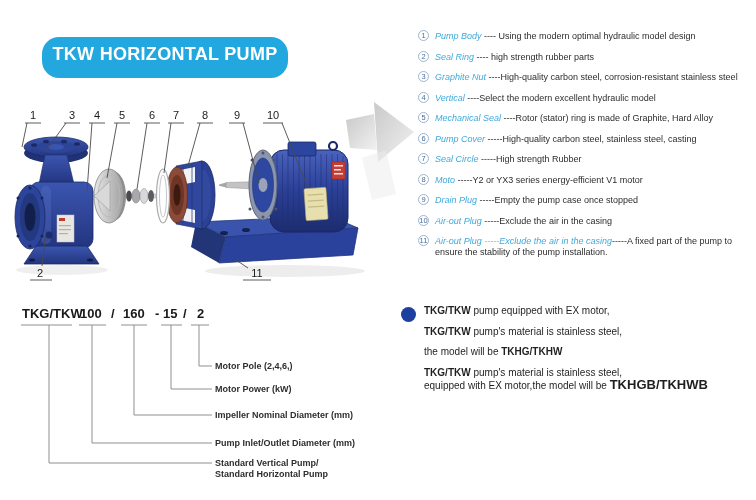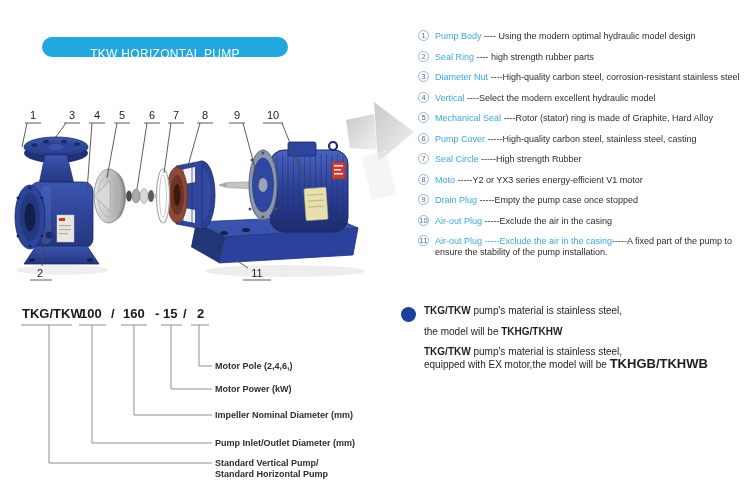--- a/index.html
+++ b/index.html
@@ -1,27 +1,27 @@
 <!DOCTYPE html>
 <html><head>
 <meta charset="utf-8">
 <style>
   html,body{margin:0;padding:0;background:#fff;}
   .page{position:relative;width:756px;height:500px;background:#ffffff;overflow:hidden;
         font-family:"Liberation Sans",sans-serif;}
   
-  .banner{position:absolute;left:42px;top:37px;width:246px;height:20px;background:#23a7df;
-          border-radius:17px;color:#fff;font-weight:normal;font-size:12px;letter-spacing:.3px;
+  .banner{position:absolute;left:42px;top:37px;width:246px;height:41px;background:#23a7df;
+          border-radius:17px;color:#fff;font-weight:bold;font-size:18px;letter-spacing:.3px;
           text-align:center;line-height:34px;}
   
   .parts{position:absolute;left:418px;top:31px;width:338px;}
   .part{display:flex;gap:6px;margin-bottom:9.5px;font-size:9px;line-height:11px;color:#2d2d2d;}
   .pnum{flex:0 0 auto;width:11px;height:11px;box-sizing:border-box;border:1px solid #9db6ce;
         border-radius:50%;font-size:7.5px;line-height:10px;text-align:center;color:#4a6c97;margin-top:-1px;}
-  .pname{color:#3fa9dc;}
+  .pname{color:#3fa9dc;font-style:italic;}
   .pdesc{color:#2d2d2d;}
   
   .bullet{position:absolute;left:401px;top:307px;width:15px;height:15px;border-radius:50%;background:#1d3f9e;}
   .variants{position:absolute;left:424px;top:305px;width:330px;font-size:10px;color:#1f1f1f;}
   .vline{line-height:12px;margin-bottom:8.5px;white-space:nowrap;}
   .vline .b1,.vline .b2{font-weight:bold;}
   .vline:last-child{margin-top:-8.5px;}
   .vline:last-child .b2{font-size:13px;}
   
   .diagram-svg{position:absolute;left:0;top:90px;}
@@ -209,21 +209,21 @@
     <div class="part">
         <span class="pnum">1</span>
         <span class="txt"><span class="pname">Pump Body</span><span class="pdesc"> ---- Using the modern optimal hydraulic model design</span></span>
       </div>
     <div class="part">
         <span class="pnum">2</span>
         <span class="txt"><span class="pname">Seal Ring</span><span class="pdesc"> ---- high strength rubber parts</span></span>
       </div>
     <div class="part">
         <span class="pnum">3</span>
-        <span class="txt"><span class="pname">Diameter Nut</span><span class="pdesc"> ----High-quality carbon steel, corrosion-resistant stainless steel</span></span>
+        <span class="txt"><span class="pname">Graphite Nut</span><span class="pdesc"> ----High-quality carbon steel, corrosion-resistant stainless steel</span></span>
       </div>
     <div class="part">
         <span class="pnum">4</span>
         <span class="txt"><span class="pname">Vertical</span><span class="pdesc"> ----Select the modern excellent hydraulic model</span></span>
       </div>
     <div class="part">
         <span class="pnum">5</span>
         <span class="txt"><span class="pname">Mechanical Seal</span><span class="pdesc"> ----Rotor (stator) ring is made of Graphite, Hard Alloy</span></span>
       </div>
     <div class="part">
@@ -280,19 +280,20 @@
       <text class="mcall" x="203" y="94">Motor Power (kW)</text>
       <text class="mcall" x="203" y="120">Impeller Nominal Diameter (mm)</text>
       <text class="mcall" x="203" y="148">Pump Inlet/Outlet Diameter (mm)</text>
       <text class="mcall" x="203" y="168">Standard Vertical Pump/</text>
       <text class="mcall" x="203" y="179">Standard Horizontal Pump</text>
     </g>
   </svg>
 
   <div class="bullet"></div>
   <div class="variants">
+    <div class="vline"><b class="b1">TKG/TKW</b><span> pump equipped with EX motor,</span><b class="b2"></b></div>
     <div class="vline"><b class="b1">TKG/TKW</b><span> pump's material is stainless steel,</span><b class="b2"></b></div>
     <div class="vline"><b class="b1"></b><span>the model will be </span><b class="b2">TKHG/TKHW</b></div>
     <div class="vline"><b class="b1">TKG/TKW</b><span> pump's material is stainless steel,</span><b class="b2"></b></div>
     <div class="vline"><b class="b1"></b><span>equipped with EX motor,the model will be </span><b class="b2">TKHGB/TKHWB</b></div>
   </div>
 
 </div>
 
 </body></html>

